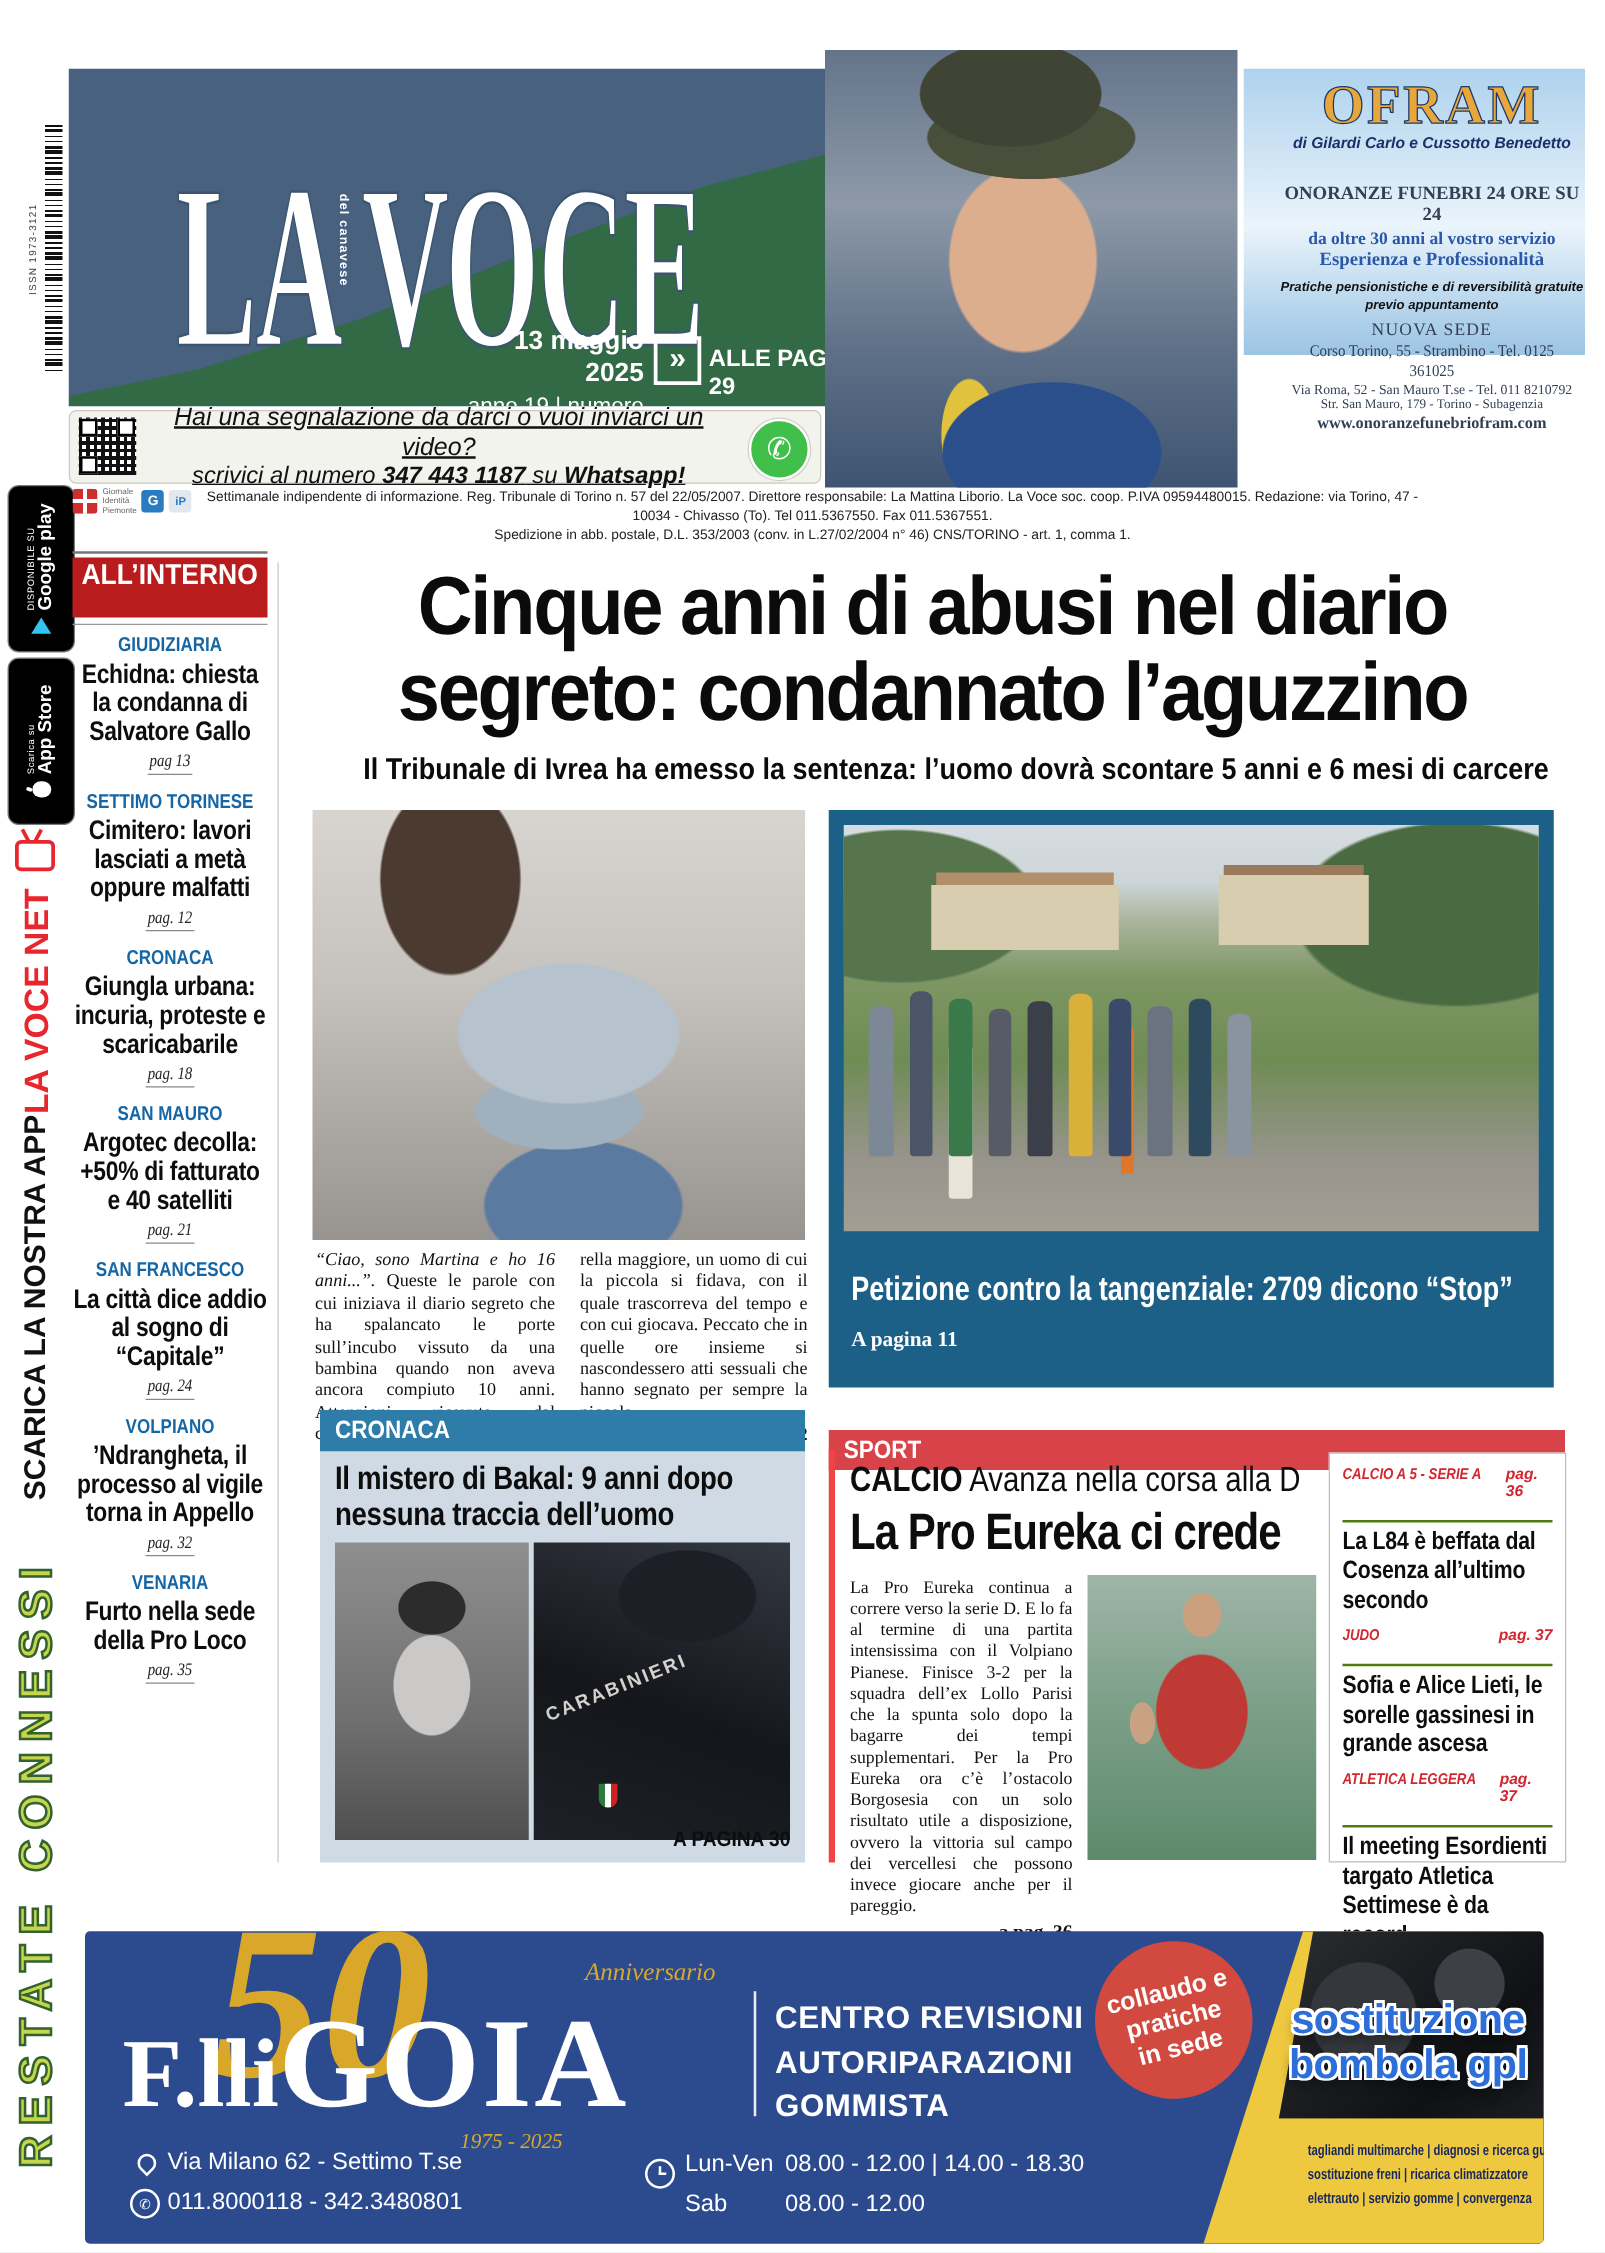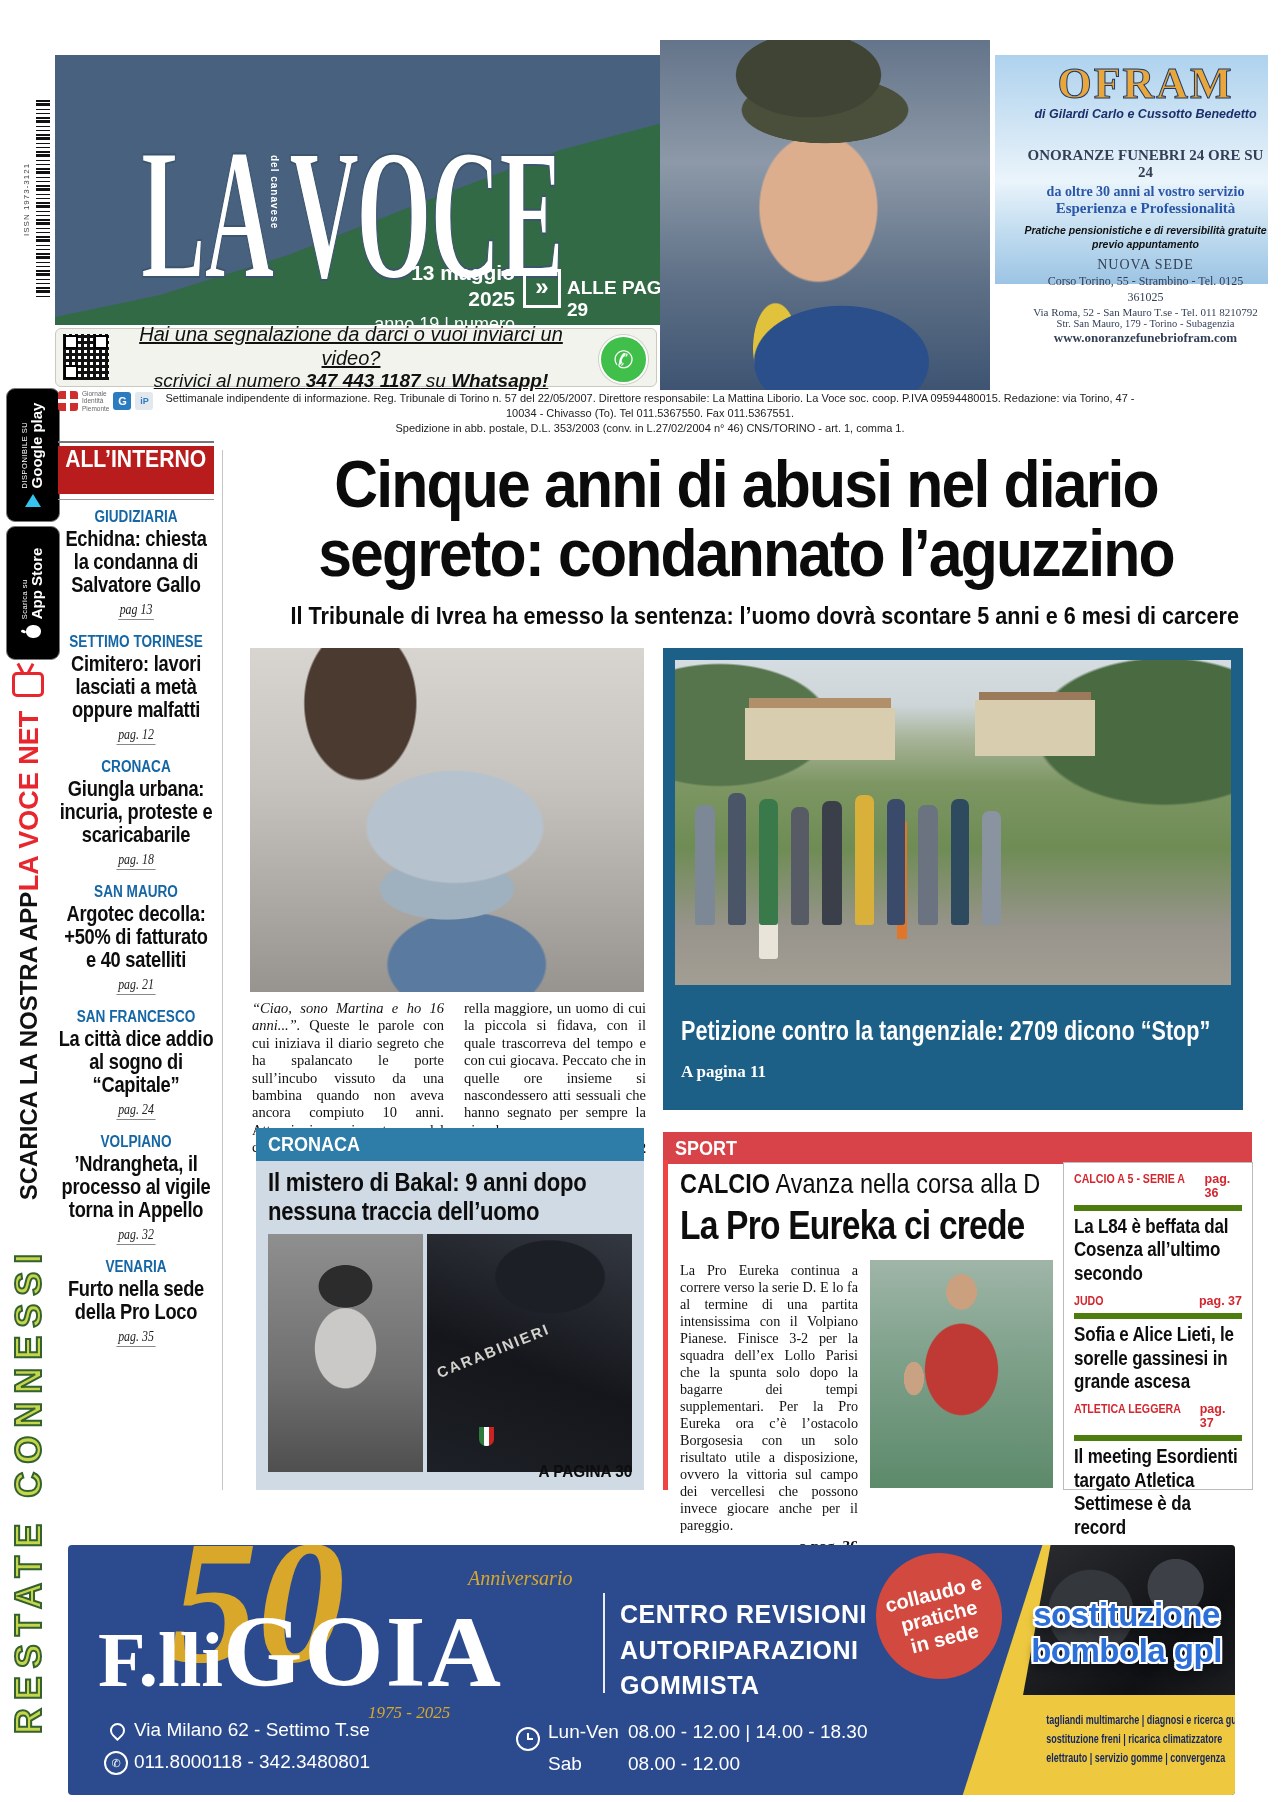--- a/index.html
+++ b/index.html
@@ -173,41 +173,41 @@
        linear-gradient(200deg,#343841 0%,#14161b 55%,#1d2026 100%);}
   .cr-p2 span{position:absolute;left:6px;top:108px;color:#e8e6e0;font-size:15px;font-weight:bold;
        letter-spacing:2px;transform:rotate(-22deg);opacity:.9;}
   .flagpatch{position:absolute;left:52px;bottom:26px;width:15px;height:19px;border-radius:0 0 7px 7px;
        background:linear-gradient(90deg,#2e7a3c 0 33%,#fff 33% 66%,#c22 66% 100%);}
   .cr-jump{position:absolute;right:12px;bottom:8px;font-size:17px;font-weight:bold;color:#0d0d0d;
        transform:scaleX(.9);transform-origin:100% 50%;}
 
   
   .sport{left:663px;top:1128px;width:589px;height:362px;background:#fff;}
-  .sp-bar{position:absolute;left:0;top:4px;width:100%;height:32px;background:#d8434a;display:flex;align-items:center;}
+  .sp-bar{position:absolute;left:0;top:16px;width:100%;height:32px;background:#d8434a;display:flex;align-items:center;}
   .sp-bar span{color:#fff;font-size:20px;font-weight:bold;margin-left:12px;transform:scaleX(.9);transform-origin:0 50%;}
   .sp-body-wrap{position:absolute;left:0;top:32px;width:385px;height:330px;border-left:5px solid #ef4444;}
   .sp-kicker{position:absolute;left:12px;top:8px;font-size:28px;color:#0d0d0d;white-space:nowrap;
       transform:scaleX(.84);transform-origin:0 0;}
   .sp-kicker b{font-weight:bold;}
   .sp-title{position:absolute;left:12px;top:42px;font-size:41px;font-weight:bold;color:#0d0d0d;white-space:nowrap;
       transform:scaleX(.82);transform-origin:0 0;letter-spacing:-1px;}
   .sp-text{position:absolute;left:12px;top:102px;width:178px;font-family:"Liberation Serif",serif;
       font-size:14.2px;line-height:1.2;text-align:justify;color:#111;}
   .sp-jump{display:block;text-align:right;font-weight:bold;font-size:15.5px;margin-top:2px;}
   .runner{position:absolute;left:202px;top:100px;width:183px;height:228px;background:
       radial-gradient(26px 30px at 50% 14%, #caa07e 58%, transparent 60%),
       radial-gradient(60px 75px at 50% 48%, #c03a35 60%, transparent 62%),
       radial-gradient(18px 30px at 24% 52%, #c9a183 55%, transparent 57%),
       linear-gradient(180deg,#9fb5a8 0%,#7da089 45%,#5d8a6b 100%);}
   .briefs{left:1063px;top:1162px;width:190px;height:328px;background:#fff;border:1px solid #bbb;box-sizing:border-box;
       padding:9px 10px;}
   .brief{margin-bottom:9px;}
-  .brief-head{display:flex;justify-content:space-between;align-items:baseline;border-bottom:6px solid #4d7c0f;
-      padding-bottom:5px;margin-bottom:4px;}
+  .brief-head{display:flex;justify-content:space-between;align-items:baseline;border-bottom:2px solid #4d7c0f;
+      padding-bottom:16px;margin-bottom:4px;font-style:italic;}
   .brief-cat{font-size:12.5px;font-weight:bold;color:#d3262e;white-space:nowrap;transform:scaleX(.85);transform-origin:0 50%;}
   .brief-pag{font-size:12.5px;font-weight:bold;color:#d3262e;}
   .brief-title{width:198px;transform:scaleX(.85);transform-origin:0 0;font-size:20px;font-weight:bold;
       color:#0d0d0d;line-height:1.17;letter-spacing:-.2px;}
 
   
   .goia{left:68px;top:1545px;width:1167px;height:250px;background:#2c4b8e;border-radius:4px;overflow:hidden;}
   .g-wedge{position:absolute;left:835px;top:0;width:332px;height:250px;background:#eec93f;
       clip-path:polygon(42% 0,100% 0,100% 100%,18% 100%);}
   .g-photo{position:absolute;left:955px;top:0;width:212px;height:150px;

